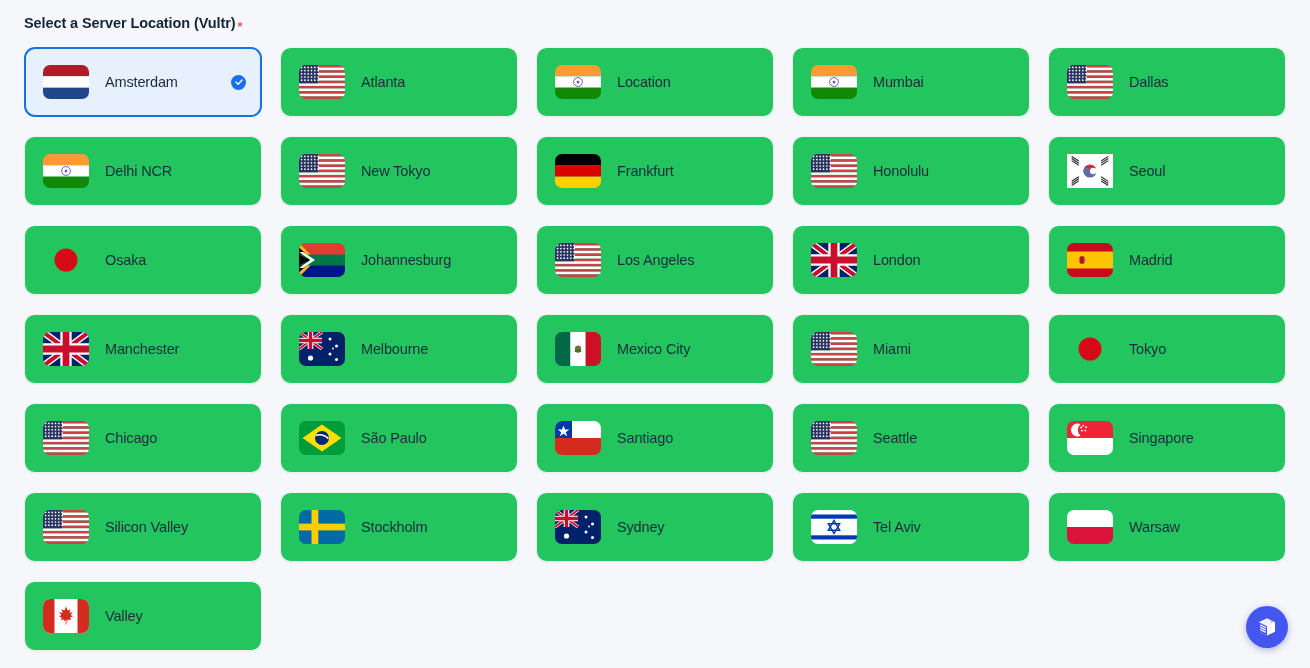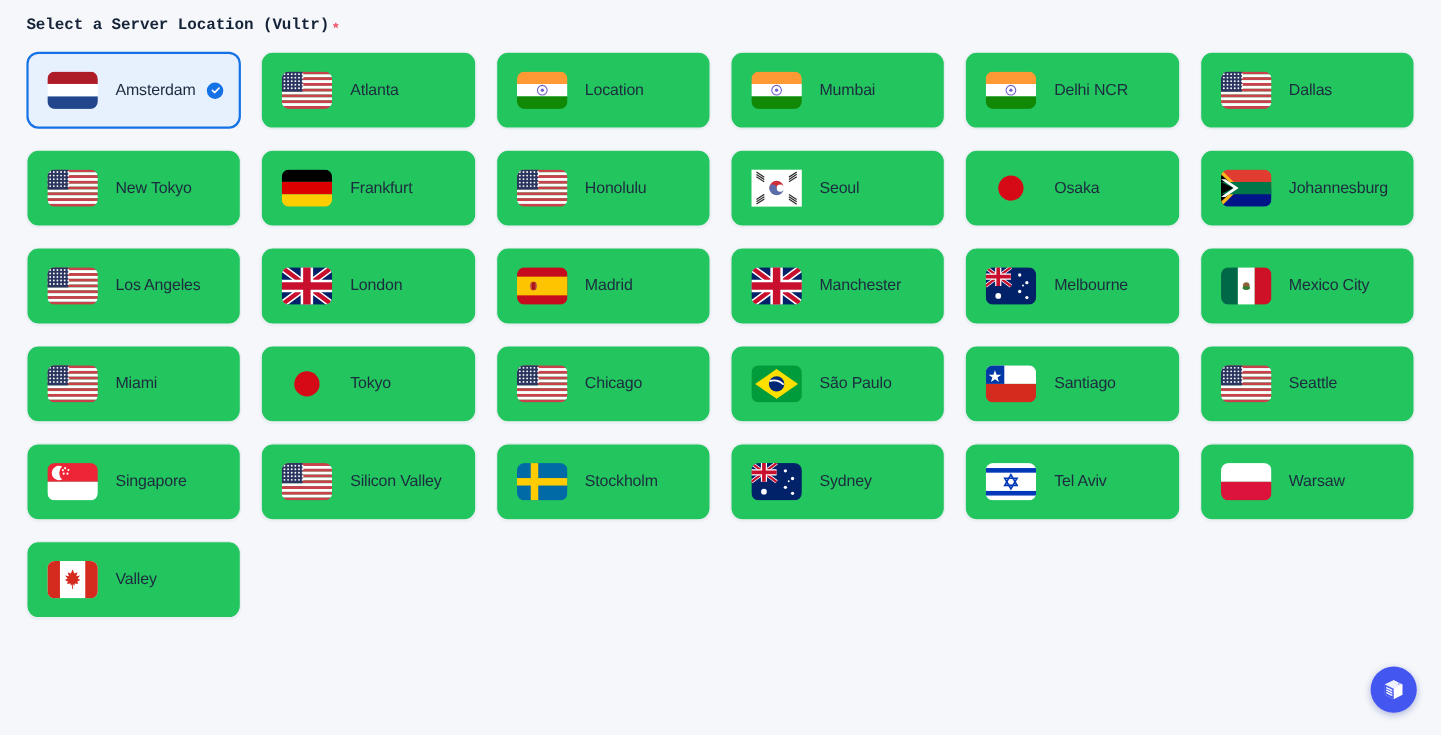--- a/index.html
+++ b/index.html
@@ -25,35 +25,34 @@
   
   .field-label {
     font-size: 14.5px;
     font-weight: 600;
     letter-spacing: -0.1px;
     color: #16243a;
     margin-bottom: 15px;
     display: flex;
     align-items: flex-end;
     line-height: 18px;
-    font-family: Liberation Mono, monospace;
   }
   .req-star {
     color: #f2546b;
     font-size: 13px;
     margin-left: 2px;
     line-height: 12px;
     position: relative;
     top: 1px;
   }
 
   
   .loc-grid {
     display: grid;
-    grid-template-columns: repeat(6, 1fr);
+    grid-template-columns: repeat(5, 1fr);
     column-gap: 18px;
     row-gap: 19px;
     width: 1262px;
   }
 
   .loc-card {
     height: 70px;
     background: #22c55e;
     border: 1px solid #eceff4;
     border-radius: 11px;
@@ -236,32 +235,20 @@
       <rect y="22.67" width="46" height="11.33" fill="#128807"></rect>
       <circle cx="23" cy="17" r="4.4" fill="none" stroke="#6c63c9" stroke-width="1"></circle>
       <circle cx="23" cy="17" r="1.5" fill="#6c63c9"></circle>
           </svg>
         </span>
         <span class="loc-name">Mumbai</span>
       </div>
       <div class="loc-card">
         <span class="flag">
           <svg viewBox="0 0 46 34" preserveAspectRatio="none">
-      <rect width="46" height="11.34" fill="#ff9933"></rect>
-      <rect y="11.34" width="46" height="11.33" fill="#ffffff"></rect>
-      <rect y="22.67" width="46" height="11.33" fill="#128807"></rect>
-      <circle cx="23" cy="17" r="4.4" fill="none" stroke="#6c63c9" stroke-width="1"></circle>
-      <circle cx="23" cy="17" r="1.5" fill="#6c63c9"></circle>
-          </svg>
-        </span>
-        <span class="loc-name">Delhi NCR</span>
-      </div>
-      <div class="loc-card">
-        <span class="flag">
-          <svg viewBox="0 0 46 34" preserveAspectRatio="none">
       <rect x="0" y="0" width="46" height="2.6153846153846154" fill="#c8414b"></rect>
             <rect x="0" y="2.6153846153846154" width="46" height="2.6153846153846154" fill="#ffffff"></rect>
             <rect x="0" y="5.230769230769231" width="46" height="2.6153846153846154" fill="#c8414b"></rect>
             <rect x="0" y="7.846153846153847" width="46" height="2.6153846153846154" fill="#ffffff"></rect>
             <rect x="0" y="10.461538461538462" width="46" height="2.6153846153846154" fill="#c8414b"></rect>
             <rect x="0" y="13.076923076923077" width="46" height="2.6153846153846154" fill="#ffffff"></rect>
             <rect x="0" y="15.692307692307693" width="46" height="2.6153846153846154" fill="#c8414b"></rect>
             <rect x="0" y="18.307692307692307" width="46" height="2.6153846153846154" fill="#ffffff"></rect>
             <rect x="0" y="20.923076923076923" width="46" height="2.6153846153846154" fill="#c8414b"></rect>
             <rect x="0" y="23.53846153846154" width="46" height="2.6153846153846154" fill="#ffffff"></rect>
@@ -299,20 +286,32 @@
             <circle cx="12.499999999999998" cy="15.200000000000001" r="0.85" fill="#ffffff"></circle>
             <circle cx="15.799999999999999" cy="15.200000000000001" r="0.85" fill="#ffffff"></circle>
             <circle cx="19.1" cy="15.200000000000001" r="0.85" fill="#ffffff"></circle>
           </svg>
         </span>
         <span class="loc-name">Dallas</span>
       </div>
       <div class="loc-card">
         <span class="flag">
           <svg viewBox="0 0 46 34" preserveAspectRatio="none">
+      <rect width="46" height="11.34" fill="#ff9933"></rect>
+      <rect y="11.34" width="46" height="11.33" fill="#ffffff"></rect>
+      <rect y="22.67" width="46" height="11.33" fill="#128807"></rect>
+      <circle cx="23" cy="17" r="4.4" fill="none" stroke="#6c63c9" stroke-width="1"></circle>
+      <circle cx="23" cy="17" r="1.5" fill="#6c63c9"></circle>
+          </svg>
+        </span>
+        <span class="loc-name">Delhi NCR</span>
+      </div>
+      <div class="loc-card">
+        <span class="flag">
+          <svg viewBox="0 0 46 34" preserveAspectRatio="none">
       <rect x="0" y="0" width="46" height="2.6153846153846154" fill="#c8414b"></rect>
             <rect x="0" y="2.6153846153846154" width="46" height="2.6153846153846154" fill="#ffffff"></rect>
             <rect x="0" y="5.230769230769231" width="46" height="2.6153846153846154" fill="#c8414b"></rect>
             <rect x="0" y="7.846153846153847" width="46" height="2.6153846153846154" fill="#ffffff"></rect>
             <rect x="0" y="10.461538461538462" width="46" height="2.6153846153846154" fill="#c8414b"></rect>
             <rect x="0" y="13.076923076923077" width="46" height="2.6153846153846154" fill="#ffffff"></rect>
             <rect x="0" y="15.692307692307693" width="46" height="2.6153846153846154" fill="#c8414b"></rect>
             <rect x="0" y="18.307692307692307" width="46" height="2.6153846153846154" fill="#ffffff"></rect>
             <rect x="0" y="20.923076923076923" width="46" height="2.6153846153846154" fill="#c8414b"></rect>
             <rect x="0" y="23.53846153846154" width="46" height="2.6153846153846154" fill="#ffffff"></rect>

